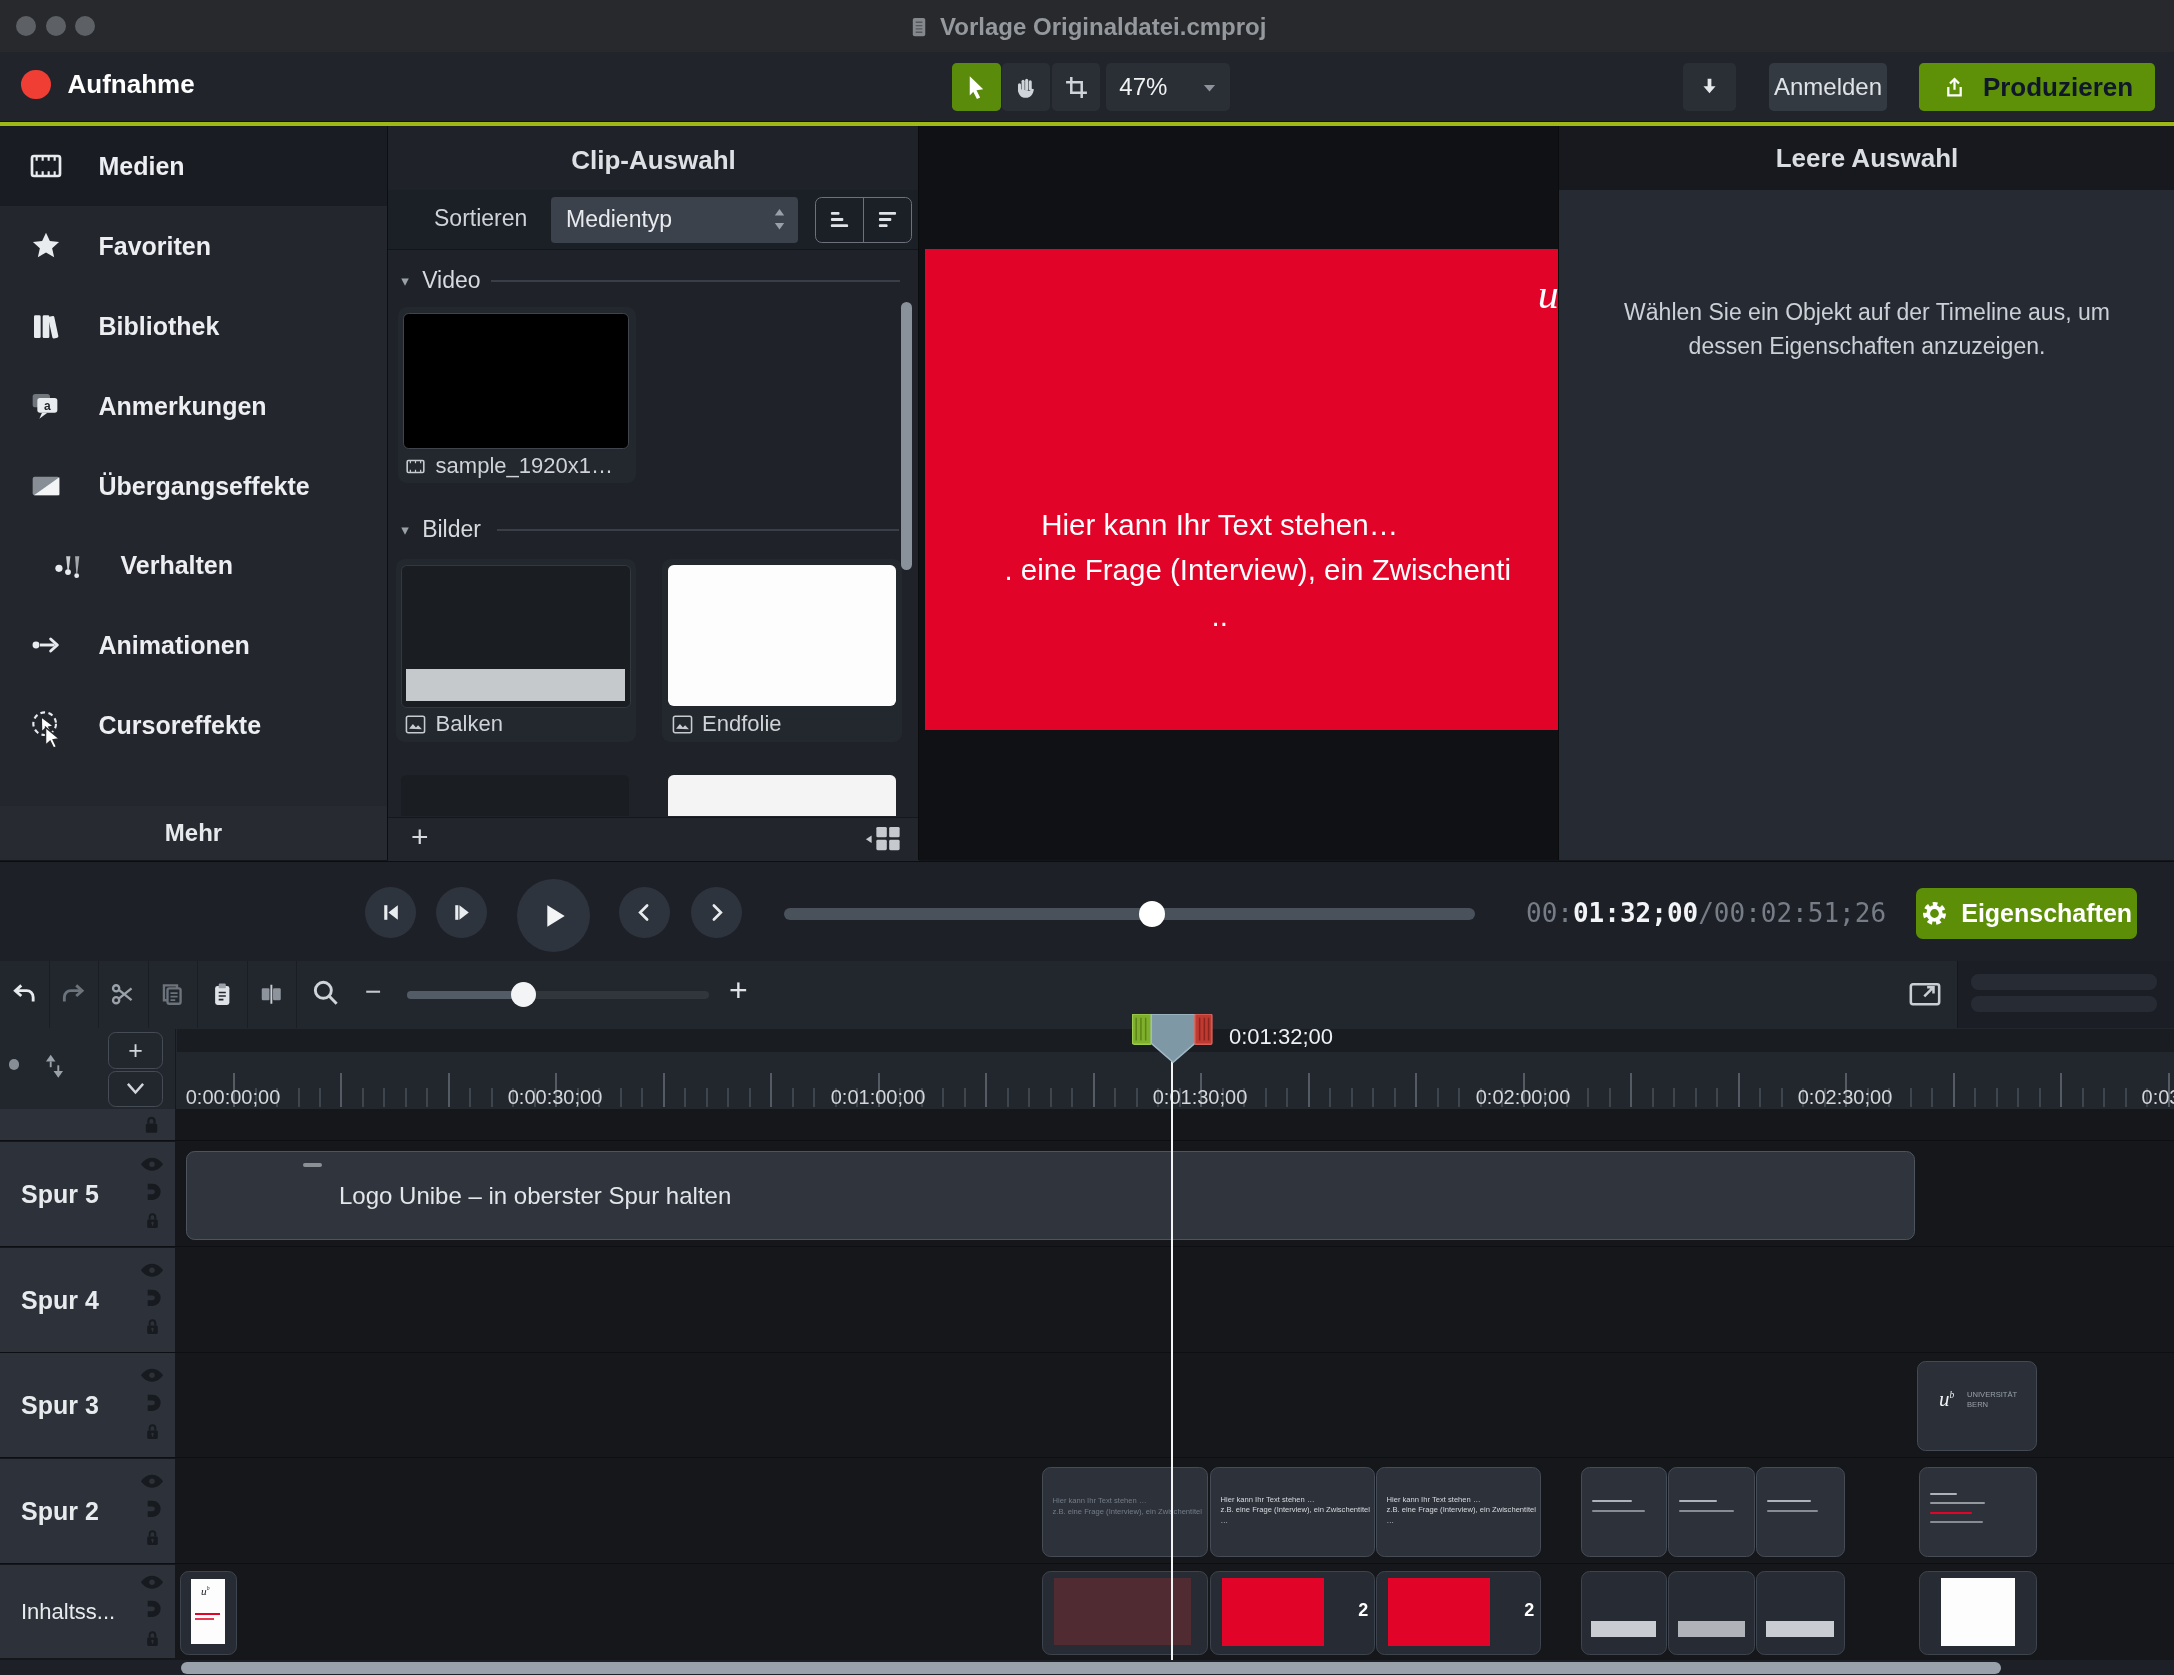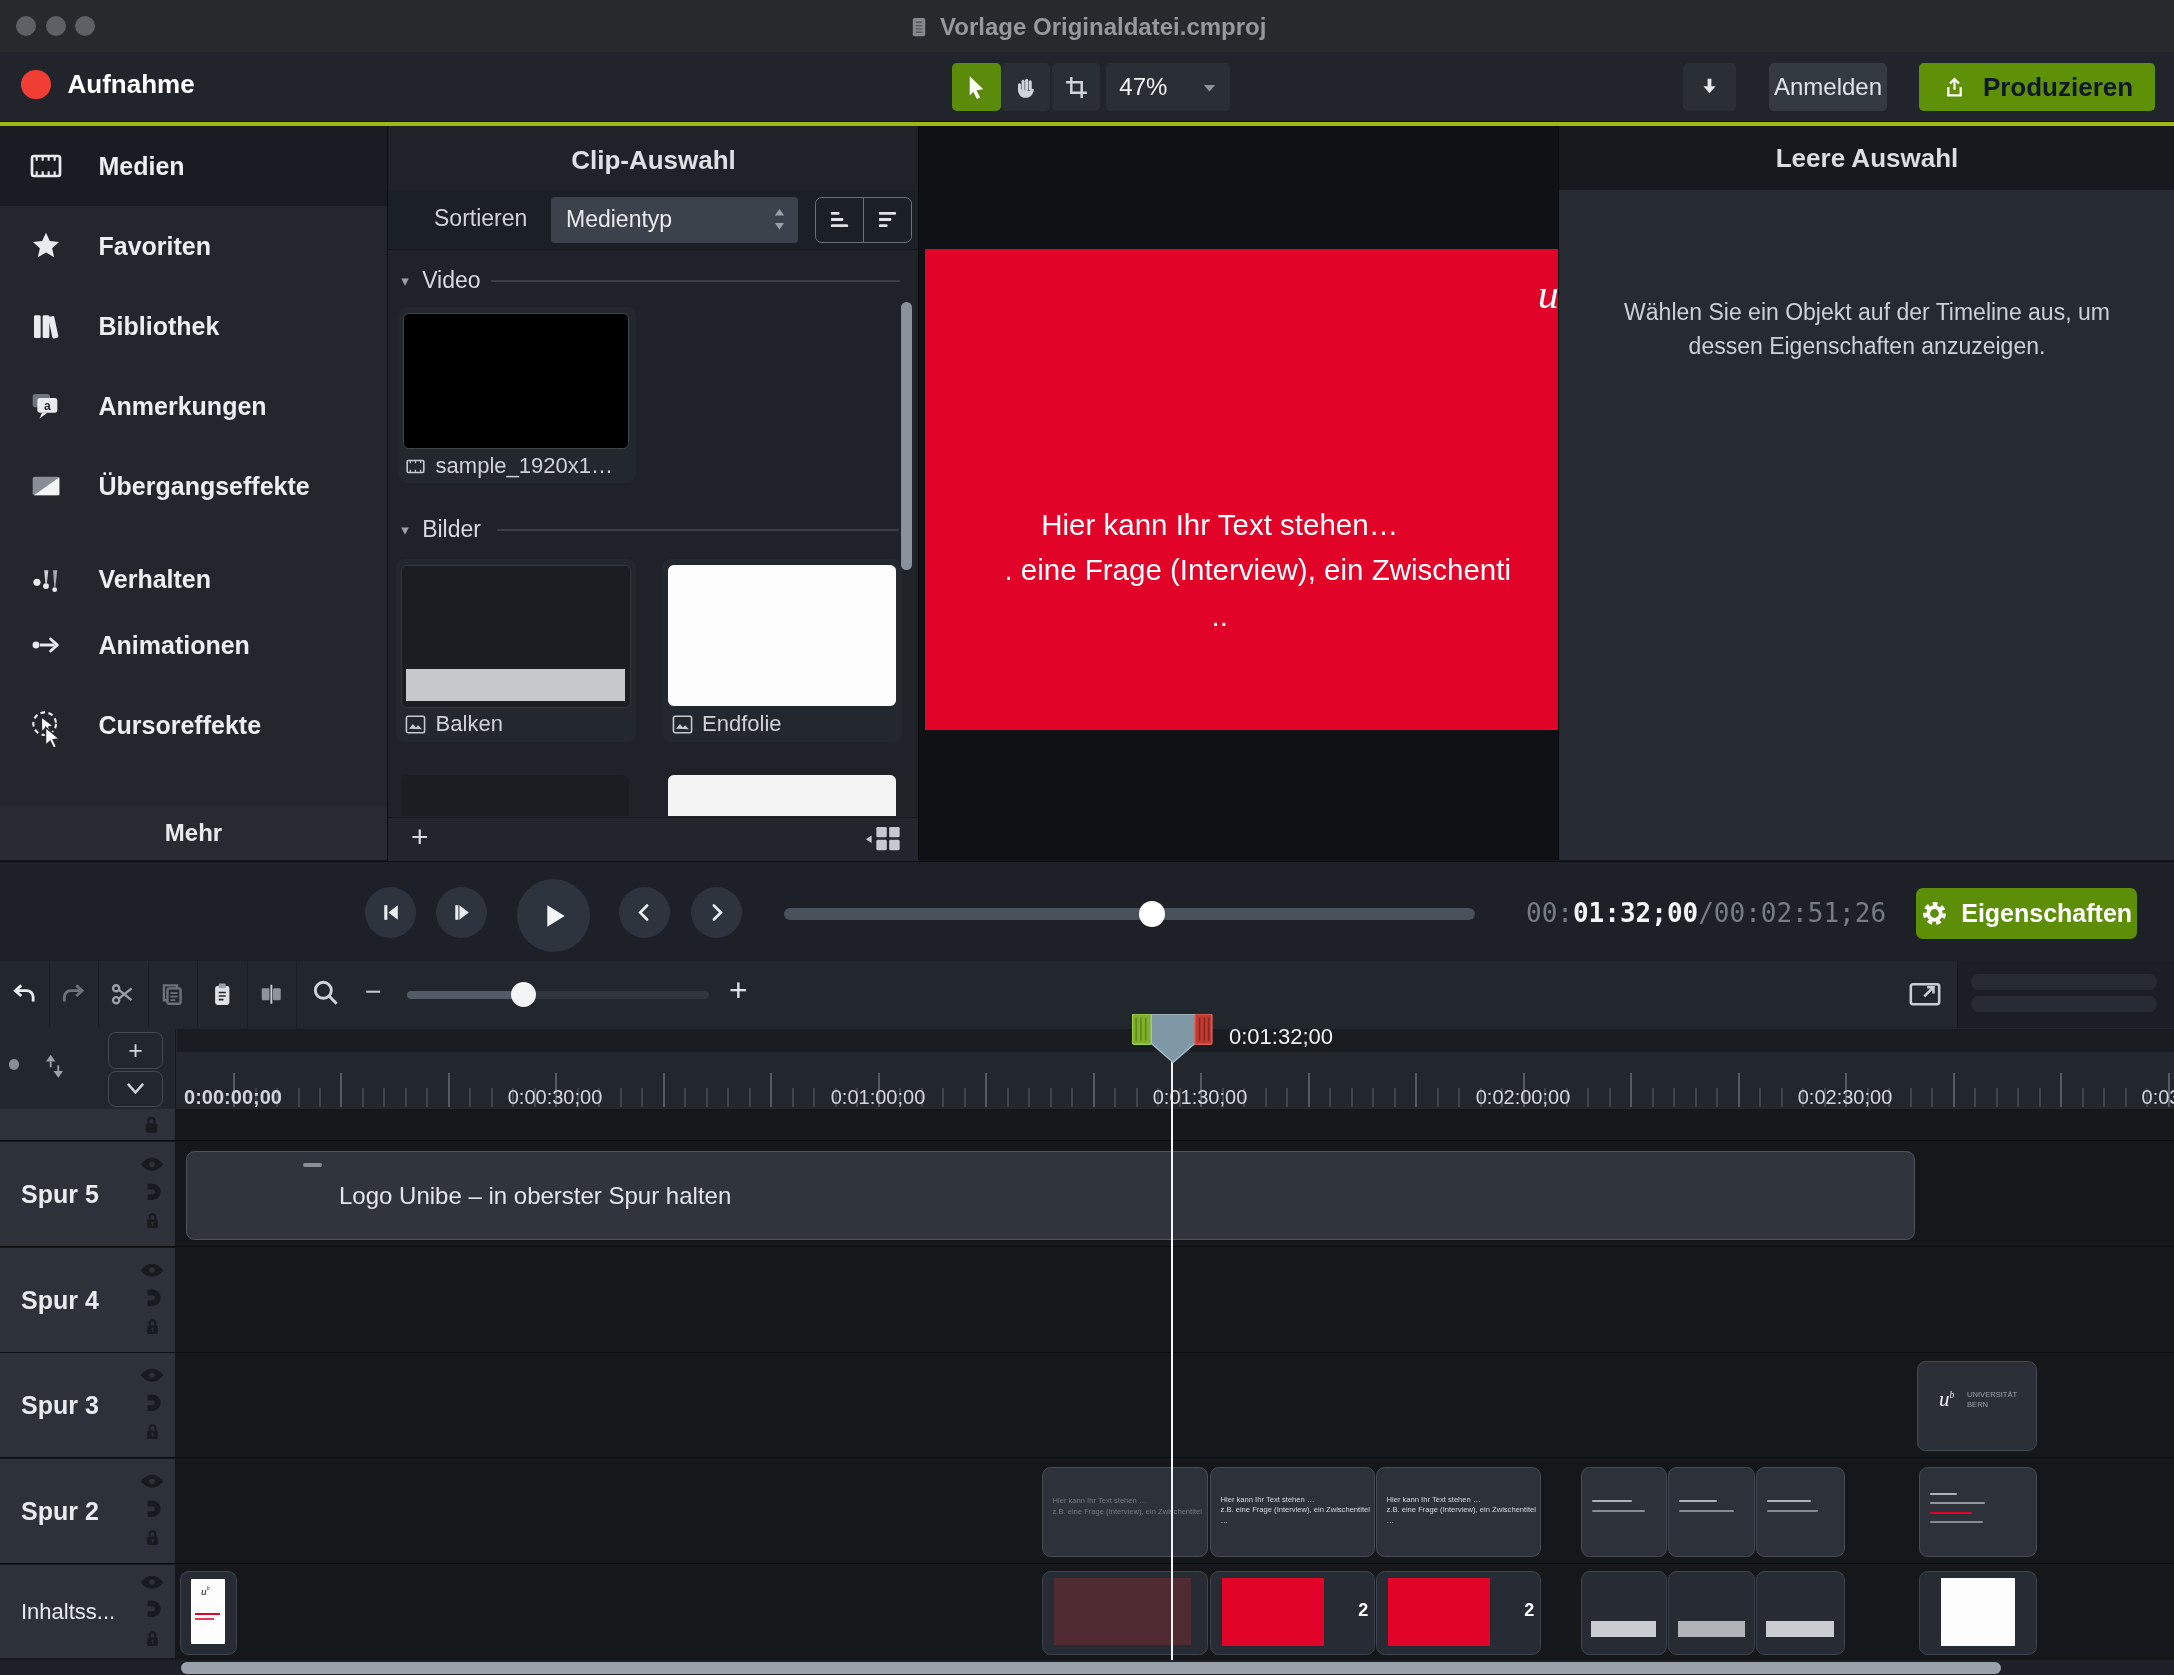--- a/index.html
+++ b/index.html
@@ -194,21 +194,21 @@
   </div>
   <div class="abs side-item" style="top:320px;">
     <span class="ic">
         <svg width="32" height="32" viewBox="0 0 24 24">
           <rect x="2" y="5" width="20" height="14" rx="1.5" fill="#888e95"></rect>
           <path d="M22 5.5v13.5H3z" fill="#f2f4f6"></path>
         </svg>
       </span>
     <span class="tx">Übergangseffekte</span>
   </div>
-  <div class="abs side-item" style="top:413px;">
+  <div class="abs side-item" style="top:399px;margin-left:22px;">
     <span class="ic">
         <svg width="32" height="32" viewBox="0 0 24 24" fill="#e9ecef">
           <circle cx="5.2" cy="14.5" r="2.7"></circle>
           <path d="M10.6 5.5h3.2l-1.2 10h-1z" opacity=".85"></path>
           <circle cx="12" cy="17.3" r="2.2"></circle>
           <path d="M17.3 5.5h3.2l-1.5 12.5h-.8z" opacity=".65"></path>
           <circle cx="18.5" cy="20" r="1.8"></circle>
         </svg>
       </span>
     <span class="tx">Verhalten</span>
@@ -583,21 +583,21 @@
       <div class="tick" style="left: 2017px;"></div>
       <div class="tick" style="left: 2039px;"></div>
       <div class="tick major" style="left: 2060px;"></div>
       <div class="tick" style="left: 2082px;"></div>
       <div class="tick" style="left: 2103px;"></div>
       <div class="tick" style="left: 2125px;"></div>
       <div class="tick" style="left: 2146px;"></div>
       <div class="tick major" style="left: 2168px;"></div>
     </div>
 
-  <span class="rlabel" style="left:233px;font-weight:bold;">0:00:00;00</span>
+  <span class="rlabel" style="left:233px;">0:00:00;00</span>
   <span class="rlabel" style="left:555px;">0:00:30;00</span>
   <span class="rlabel" style="left:878px;">0:01:00;00</span>
   <span class="rlabel" style="left:1200px;">0:01:30;00</span>
   <span class="rlabel" style="left:1523px;">0:02:00;00</span>
   <span class="rlabel" style="left:1845px;">0:02:30;00</span>
   <span class="rlabel" style="left:2161px;">0:03</span>
 
   <div class="abs" style="left:1132px;top:-15px;z-index:45;cursor:grab;">
     <svg width="86" height="53" viewBox="0 0 90 56">
       <rect x="0" y="0" width="20" height="32" rx="2" fill="#7fb02c" stroke="#9ccc4e" stroke-width="1.5"></rect>

